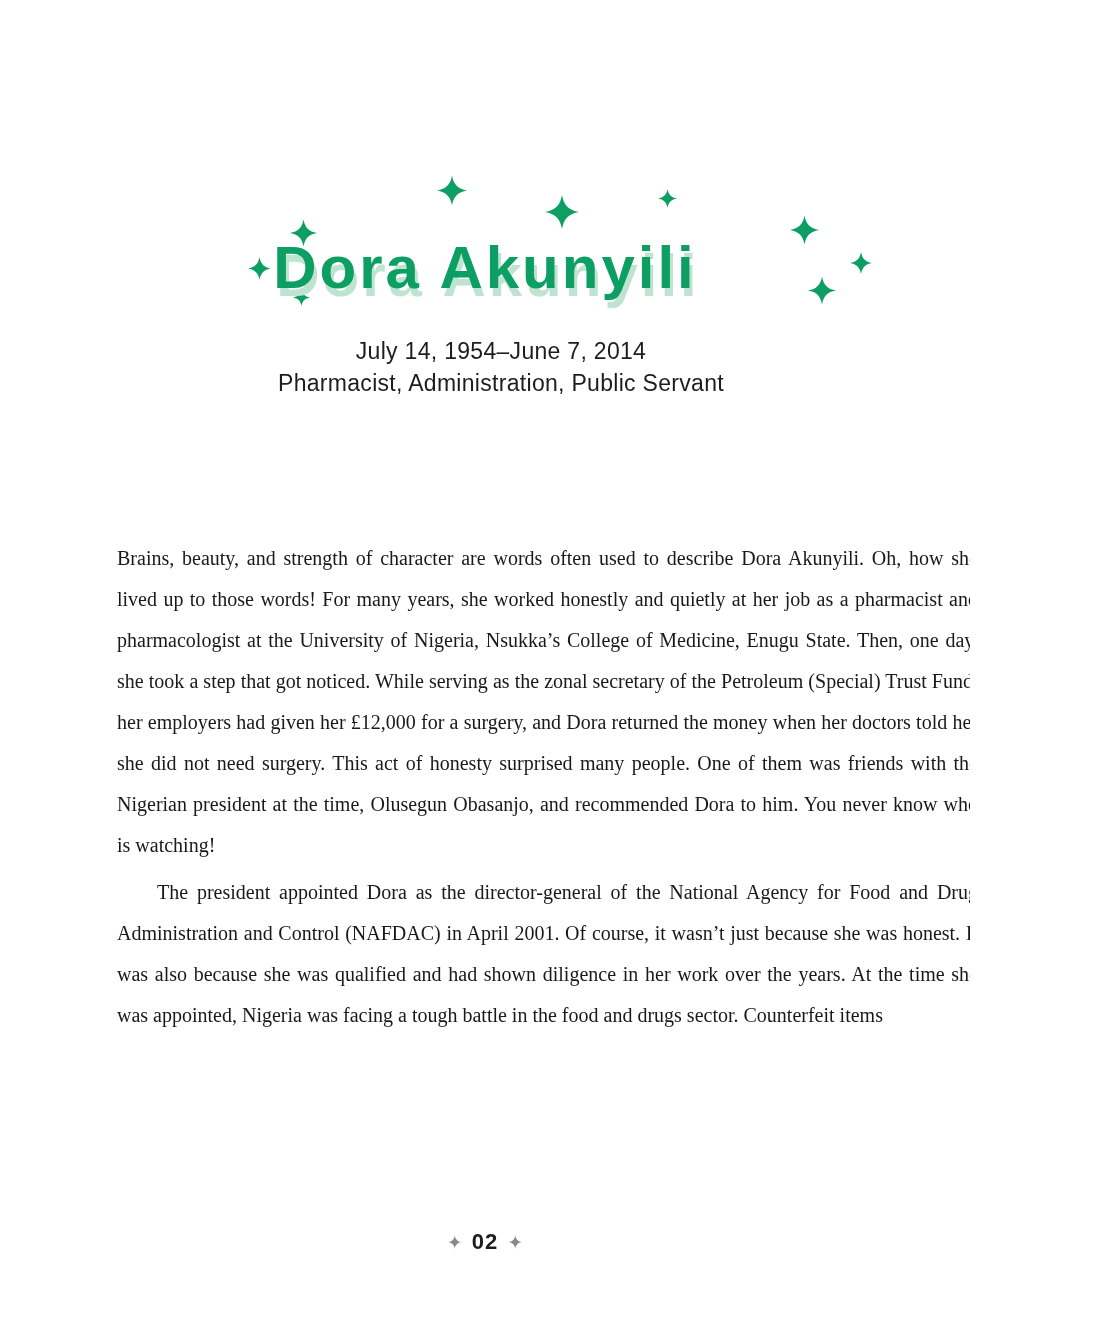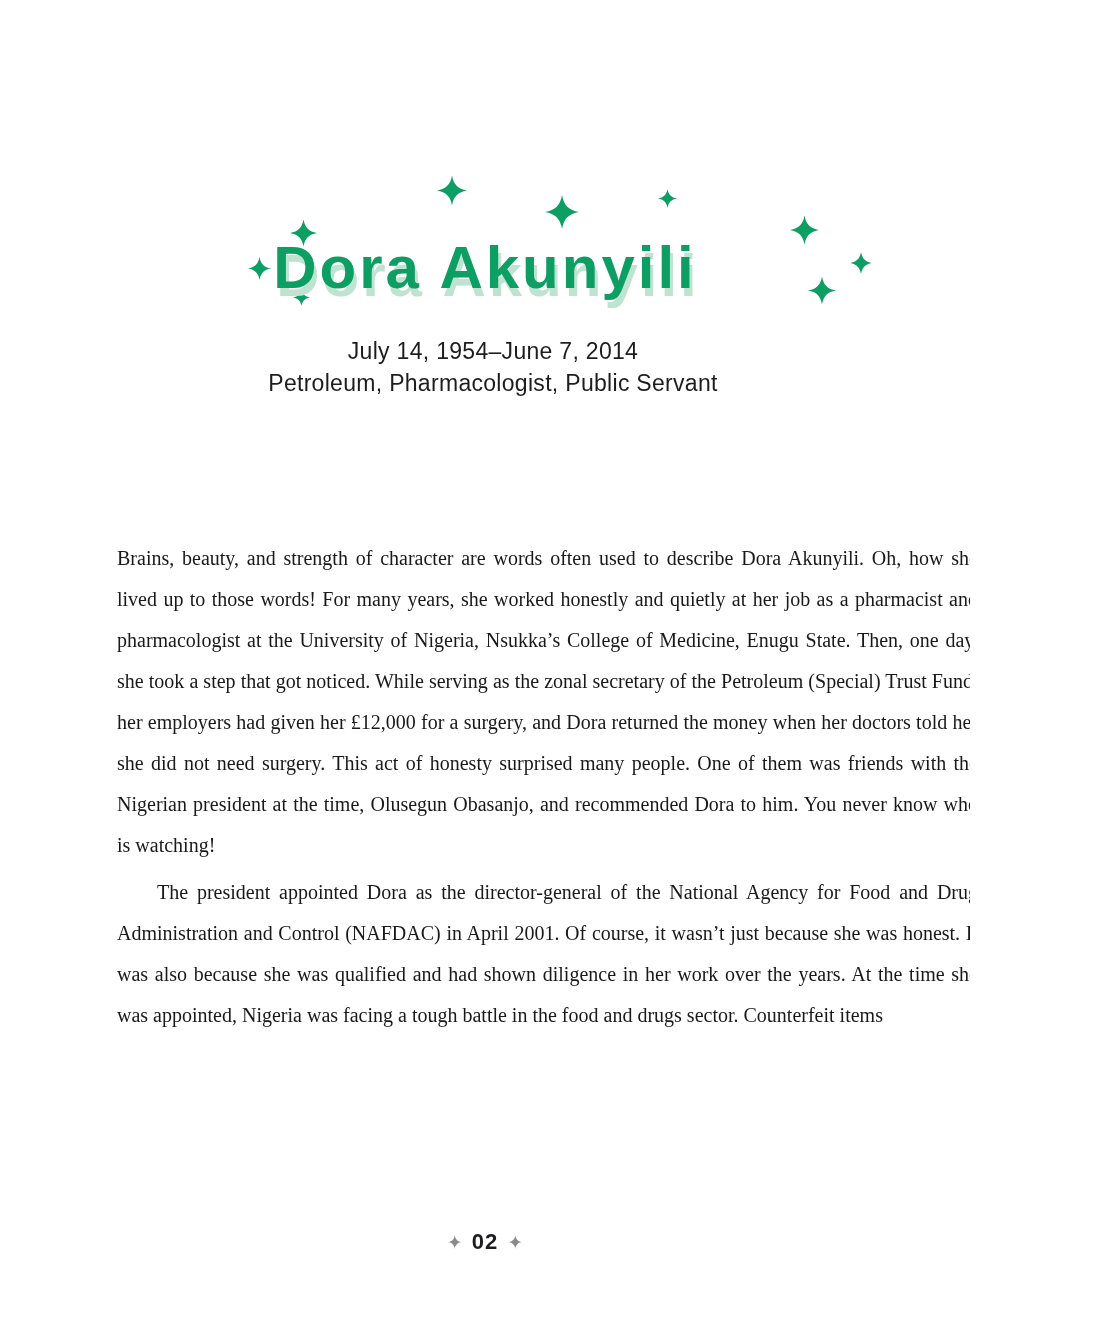--- a/index.html
+++ b/index.html
@@ -42,21 +42,21 @@
     text-align: center;
     font-size: 60px;
     line-height: 1;
     font-weight: 700;
     letter-spacing: 3px;
     color: var(--accent-green, #0C9E63);
     text-shadow: 3px 8px 0 var(--title-shadow-green, #BEE3D1);
   }
   .dates, .roles {
     position: absolute;
-    left: 8px;
+    left: 16px;
     width: 100%;
     margin: 0;
     text-align: center;
     font-size: 23px;
     line-height: 1;
     font-weight: 500;
     letter-spacing: 0.3px;
     color: var(--heading-text, #1D1D1F);
   }
   .dates { top: 340px; }
@@ -144,21 +144,21 @@
       </svg>
     <svg class="sparkle s8" viewBox="0 0 24 24">
         <use href="#spark"></use>
       </svg>
     <svg class="sparkle s9" viewBox="0 0 24 24">
         <use href="#spark"></use>
       </svg>
 
     <h1 class="title">Dora Akunyili</h1>
     <p class="dates">July 14, 1954–June 7, 2014</p>
-    <p class="roles">Petroleum, Pharmacologist, Public Servant</p>
+    <p class="roles">Pharmacist, Administration, Public Servant</p>
   </header>
 
   <main class="body-block">
     <p class="para">Brains, beauty, and strength of character are words often used to describe Dora Akunyili. Oh, how she lived up to those words! For many years, she worked honestly and quietly at her job as a pharmacist and pharmacologist at the University of Nigeria, Nsukka’s College of Medicine, Enugu State. Then, one day, she took a step that got noticed. While serving as the zonal secretary of the Petroleum (Special) Trust Fund, her employers had given her £12,000 for a surgery, and Dora returned the money when her doctors told her she did not need surgery. This act of honesty surprised many people. One of them was friends with the Nigerian president at the time, Olusegun Obasanjo, and recommended Dora to him. You never know who is watching!</p>
     <p class="para">The president appointed Dora as the director-general of the National Agency for Food and Drug Administration and Control (NAFDAC) in April 2001. Of course, it wasn’t just because she was honest. It was also because she was qualified and had shown diligence in her work over the years. At the time she was appointed, Nigeria was facing a tough battle in the food and drugs sector. Counterfeit items</p>
   </main>
 
   <footer class="pagefoot">
     <span class="foot-sparkle">✦</span>
     <span class="pagenum">02</span>

